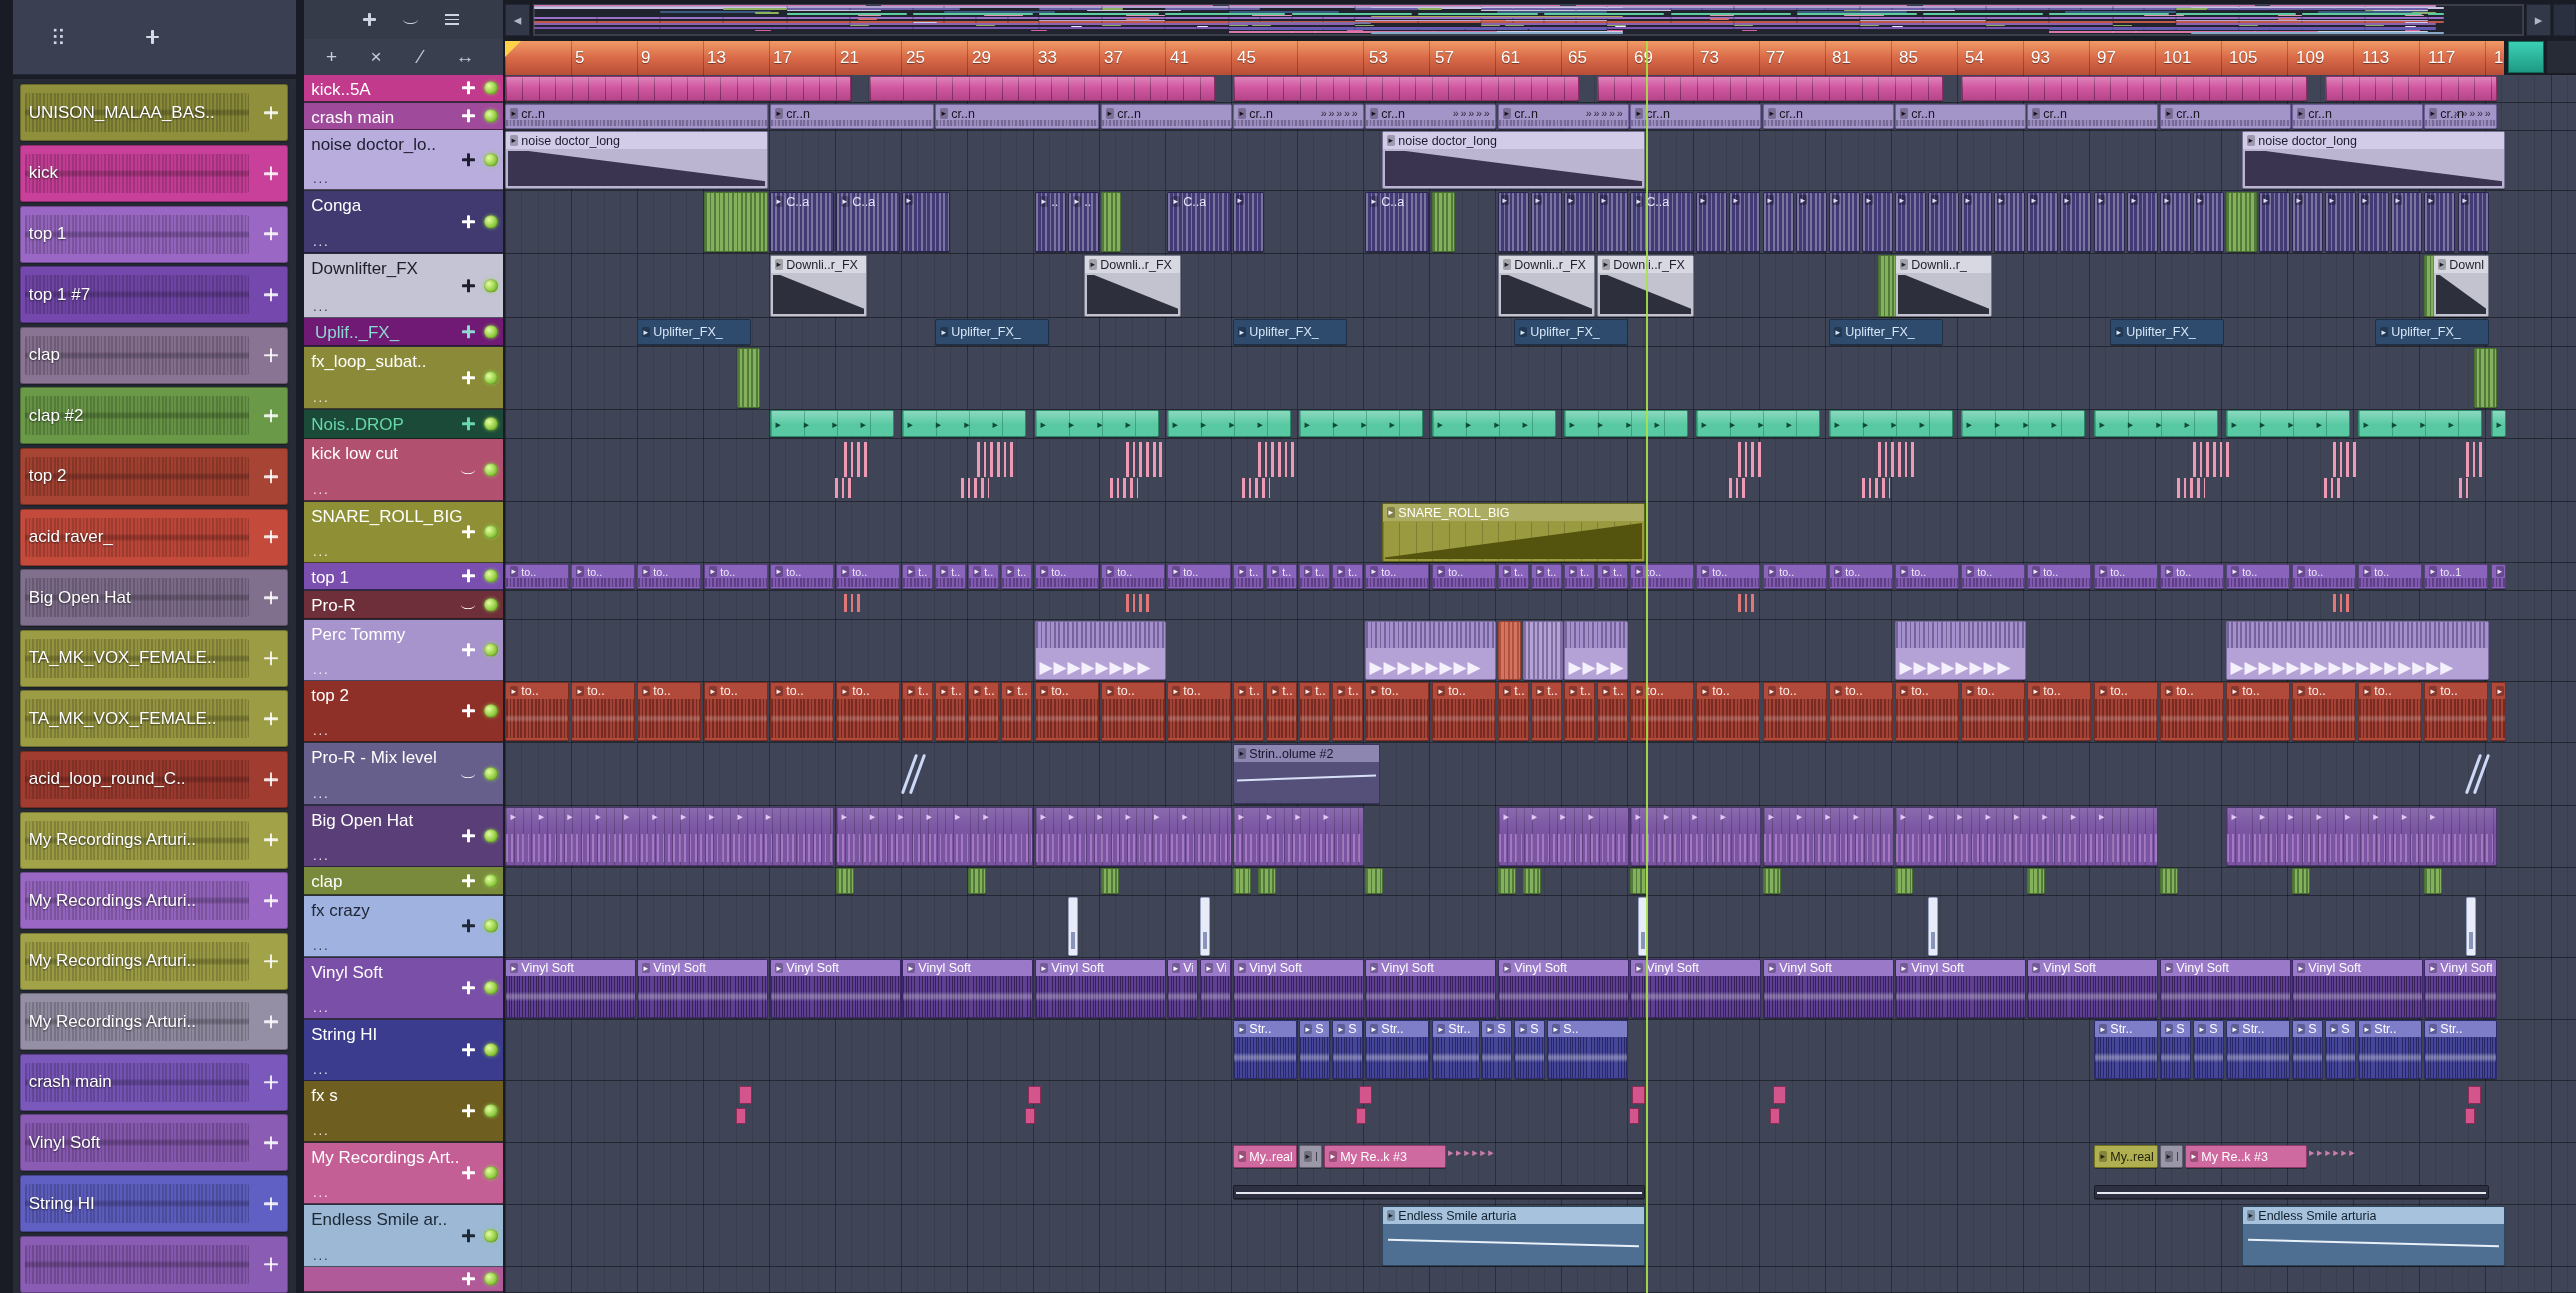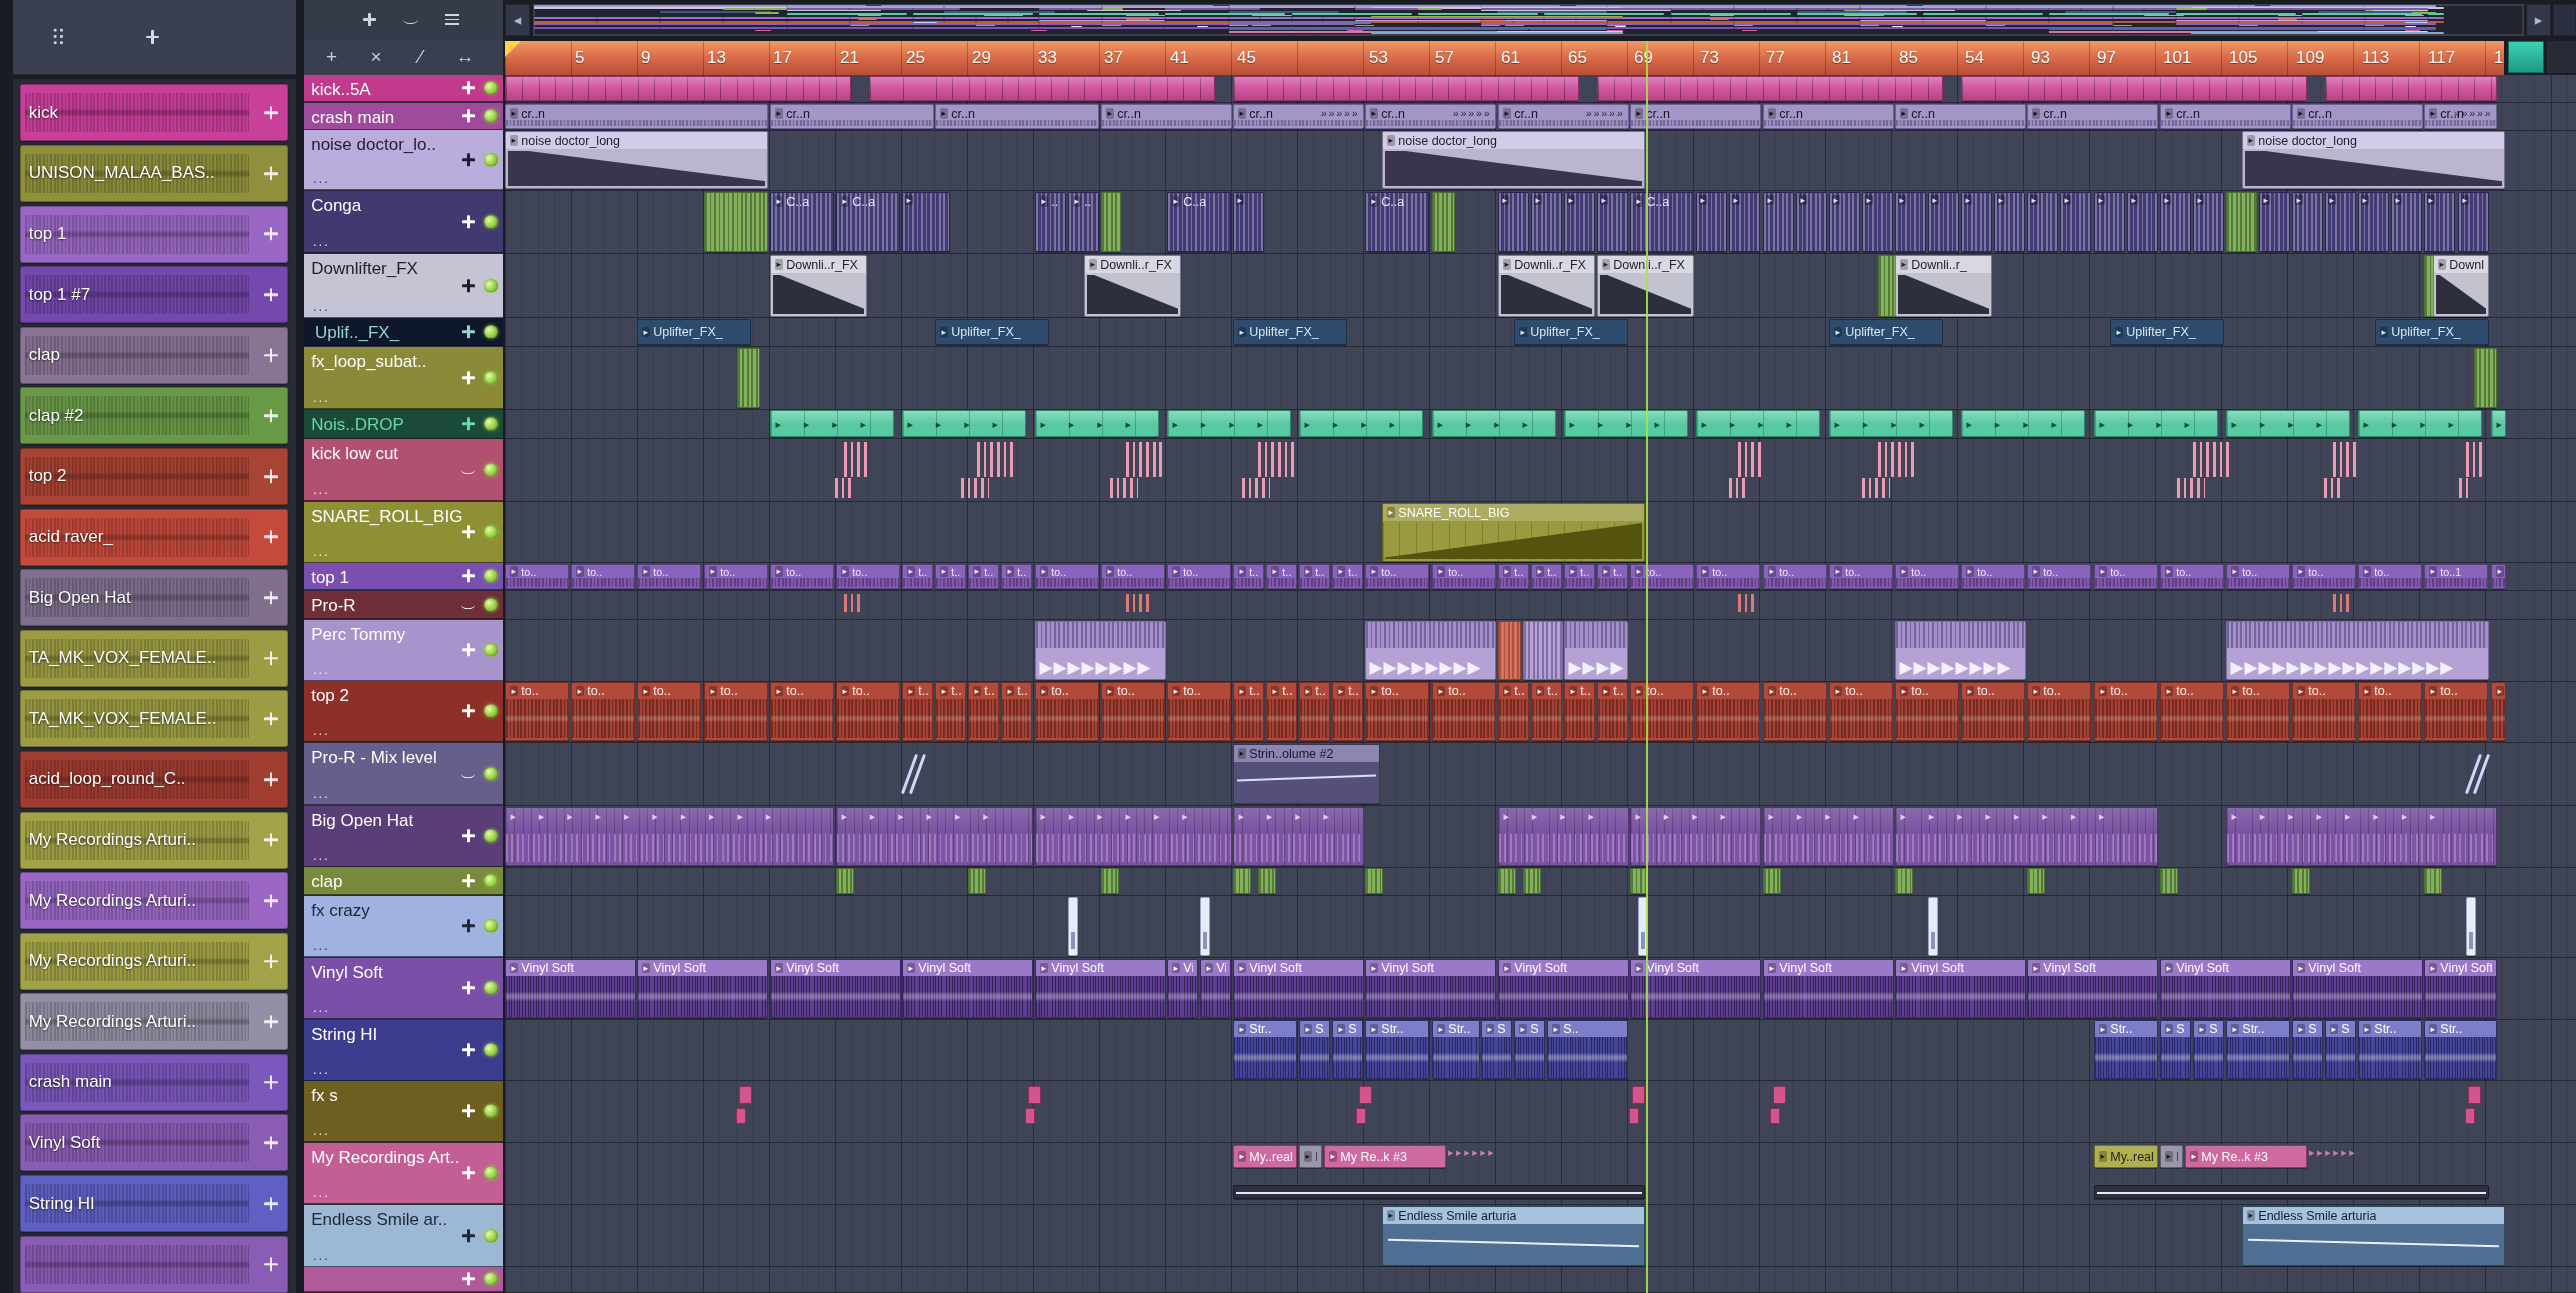--- a/index.html
+++ b/index.html
@@ -500,28 +500,28 @@
       <span class="rnum" style="left: 1724px;">105</span>
       <span class="rnum" style="left: 1791px;">109</span>
       <span class="rnum" style="left: 1857px;">113</span>
       <span class="rnum" style="left: 1923px;">117</span>
       <span class="rnum" style="left: 1989px;">121</span>
     </div>
   <div class="tealbtn"></div>
   <div class="cornerbox"></div>
 
   <div class="plist" id="plist">
+      <div class="sitem" style="background: rgb(143, 143, 60);">
+        <div class="swave"></div>
+        <span class="slabel">UNISON_MALAA_BAS..</span>
+        <span class="xicon sic"></span>
+      </div>
       <div class="sitem" style="background: rgb(200, 64, 154);">
         <div class="swave"></div>
         <span class="slabel">kick</span>
-        <span class="xicon sic"></span>
-      </div>
-      <div class="sitem" style="background: rgb(143, 143, 60);">
-        <div class="swave"></div>
-        <span class="slabel">UNISON_MALAA_BAS..</span>
         <span class="xicon sic"></span>
       </div>
       <div class="sitem" style="background: rgb(154, 104, 196);">
         <div class="swave"></div>
         <span class="slabel">top 1</span>
         <span class="xicon sic"></span>
       </div>
       <div class="sitem" style="background: rgb(116, 72, 172);">
         <div class="swave"></div>
         <span class="slabel">top 1  #7</span>
@@ -641,21 +641,21 @@
         </div>
       </div>
       <div class="thdr" style="top: 179px; height: 64px; background: rgb(196, 196, 212); color: rgb(30, 31, 42);">
         <span class="tname">Downlifter_FX</span>
         <span class="tsub">...</span>
         <div class="hicons">
           <span class="xicon"></span>
           <div class="led"></div>
         </div>
       </div>
-      <div class="thdr" style="top: 243px; height: 28px; background: #0f172a; color: rgb(143, 216, 208); padding-left: 11px;">
+      <div class="thdr" style="top: 243px; height: 28px; background: #701a75; color: rgb(143, 216, 208); padding-left: 11px;">
         <span class="tname">Uplif.._FX_</span>
         <div class="hicons">
           <span class="xicon"></span>
           <div class="led"></div>
         </div>
       </div>
       <div class="thdr" style="top: 272px; height: 62px; background: rgb(138, 138, 56);">
         <span class="tname">fx_loop_subat..</span>
         <span class="tsub">...</span>
         <div class="hicons">

